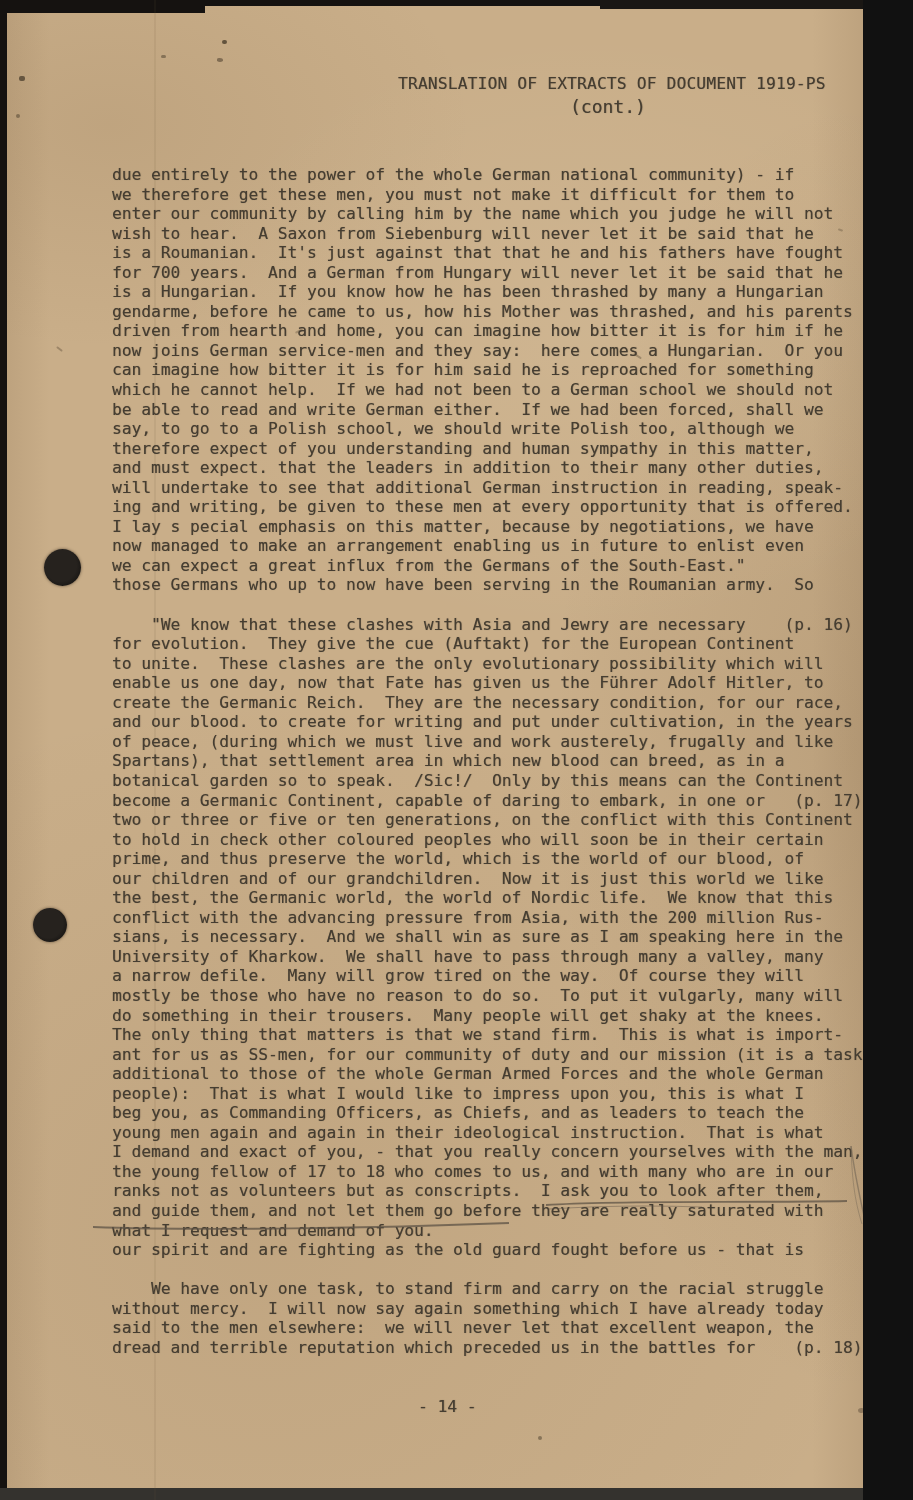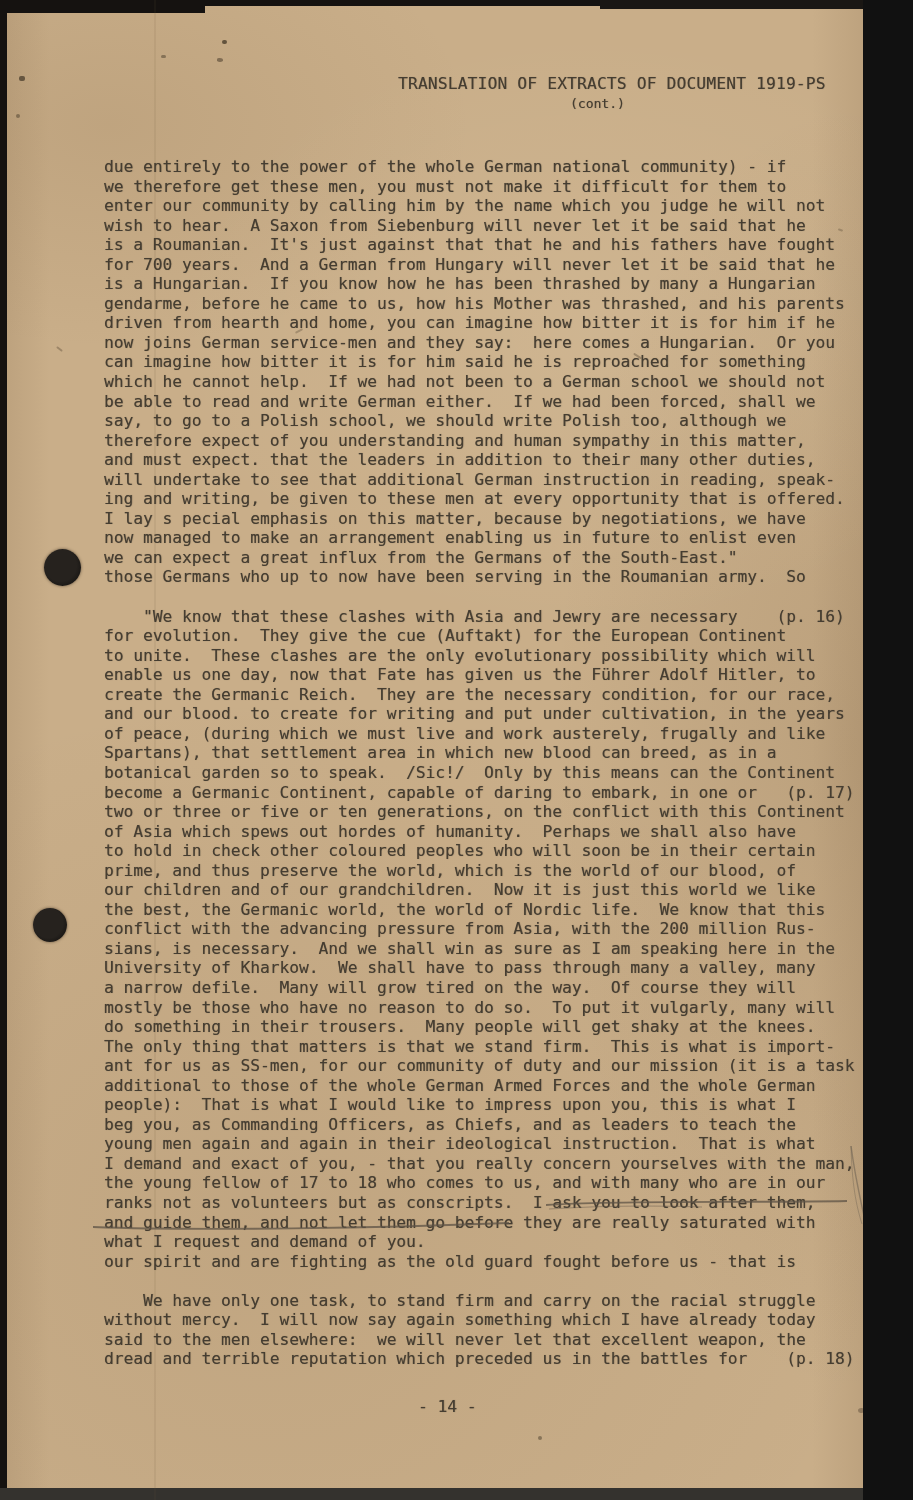--- a/index.html
+++ b/index.html
@@ -12,23 +12,23 @@
       radial-gradient(ellipse 520px 320px at 12% 8%, rgba(120,90,55,0.12), transparent 70%),
       radial-gradient(ellipse 420px 900px at 99% 50%, rgba(95,68,38,0.13), transparent 72%),
       linear-gradient(90deg, rgba(85,58,30,0.10) 0%, rgba(0,0,0,0) 5%, rgba(0,0,0,0) 94%, rgba(85,58,30,0.10) 100%),
       #c9ae89;}
   .corner-tl{position:absolute;left:0;top:0;width:205px;height:13px;background:#151210;}
   .edge-top-r{position:absolute;left:600px;top:0;width:313px;height:9px;background:#1a1714;}
   .edge-bottom{position:absolute;left:0;top:1488px;width:913px;height:12px;background:#34322e;}
   .crease{position:absolute;left:154px;top:0;width:2px;height:1500px;background:rgba(110,85,55,0.10);}
   .ink{color:#453d31;text-shadow:0.4px 0.4px 0.7px rgba(62,54,43,0.55);}
   .header-title{position:absolute;left:398px;top:74px;font-size:16.2px;letter-spacing:0.2px;white-space:pre;}
-  .header-sub{position:absolute;left:570px;top:96px;font-size:13px;white-space:pre;}
+  .header-sub{position:absolute;left:570px;top:96px;font-size:18px;white-space:pre;}
   .body-text{position:absolute;left:100px;top:153px;font-size:16.2px;line-height:19.55px;}
-  .body-text .para{margin:4px;}
+  .body-text .para{margin:12px;}
   .body-text .para + .para{margin-top:19.55px;}
   .line{white-space:pre;height:19.55px;}
   .page-number{position:absolute;left:418px;top:1397px;font-size:16.2px;white-space:pre;text-align:center;}
   .punch-hole{position:absolute;border-radius:50%;
     background:radial-gradient(circle at 45% 45%, #26221e 55%, #0a0908 100%);
     box-shadow:0 0 3px rgba(45,33,20,0.65);}
   .hole-1{left:44px;top:549px;width:37px;height:37px;}
   .hole-2{left:33px;top:908px;width:34px;height:34px;}
   .marks-overlay{position:absolute;left:0;top:0;width:913px;height:1500px;pointer-events:none;}
   .speck{position:absolute;background:#4a3d2c;border-radius:2px;}
@@ -92,21 +92,20 @@
         <div class="line">for evolution.  They give the cue (Auftakt) for the European Continent</div>
         <div class="line">to unite.  These clashes are the only evolutionary possibility which will</div>
         <div class="line">enable us one day, now that Fate has given us the Führer Adolf Hitler, to</div>
         <div class="line">create the Germanic Reich.  They are the necessary condition, for our race,</div>
         <div class="line">and our blood. to create for writing and put under cultivation, in the years</div>
         <div class="line">of peace, (during which we must live and work austerely, frugally and like</div>
         <div class="line">Spartans), that settlement area in which new blood can breed, as in a</div>
         <div class="line">botanical garden so to speak.  /Sic!/  Only by this means can the Continent</div>
         <div class="line">become a Germanic Continent, capable of daring to embark, in one or   (p. 17)</div>
         <div class="line">two or three or five or ten generations, on the conflict with this Continent</div>
-        <div class="line">of Asia which spews out hordes of humanity.  Perhaps we shall also have</div>
         <div class="line">to hold in check other coloured peoples who will soon be in their certain</div>
         <div class="line">prime, and thus preserve the world, which is the world of our blood, of</div>
         <div class="line">our children and of our grandchildren.  Now it is just this world we like</div>
         <div class="line">the best, the Germanic world, the world of Nordic life.  We know that this</div>
         <div class="line">conflict with the advancing pressure from Asia, with the 200 million Rus-</div>
         <div class="line">sians, is necessary.  And we shall win as sure as I am speaking here in the</div>
         <div class="line">University of Kharkow.  We shall have to pass through many a valley, many</div>
         <div class="line">a narrow defile.  Many will grow tired on the way.  Of course they will</div>
         <div class="line">mostly be those who have no reason to do so.  To put it vulgarly, many will</div>
         <div class="line">do something in their trousers.  Many people will get shaky at the knees.</div>

